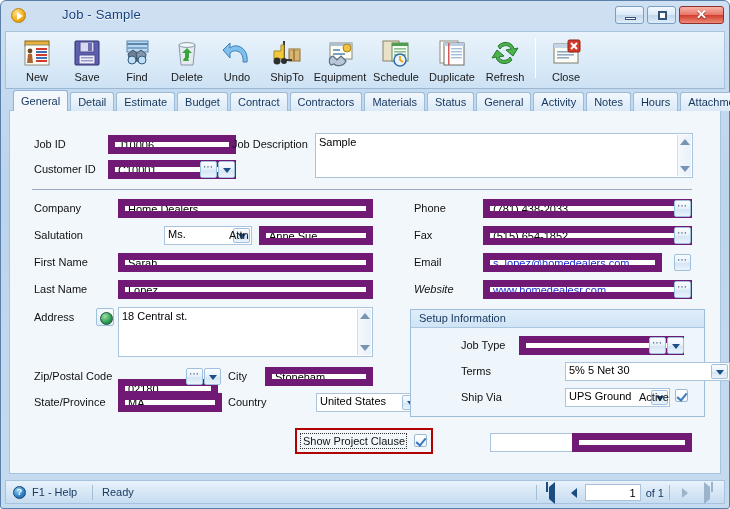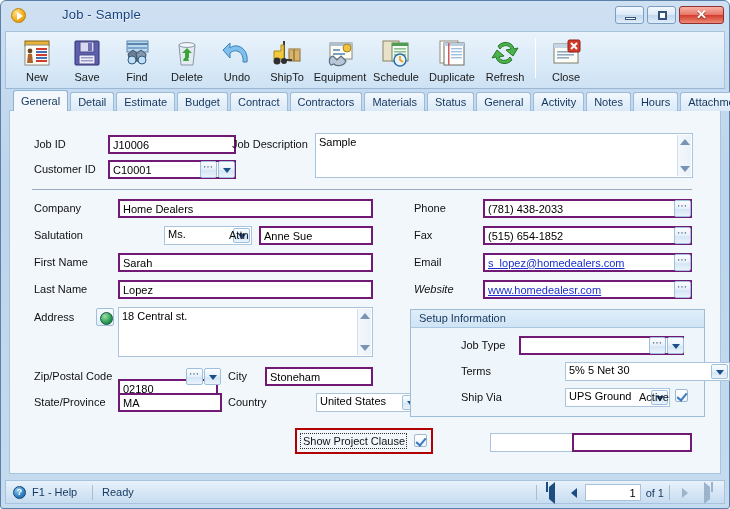--- a/index.html
+++ b/index.html
@@ -134,21 +134,21 @@
     position: absolute; left: 4px; top: 79px; right: 4px; bottom: 30px;
     background: #f2f7fc;
     border: 1px solid #a8c4dd;
   }
 
   .lbl { position: absolute; color: #111; font-size: 11px; white-space: nowrap; }
 
   .tf {
     position: absolute;
     background: #ffffff;
-    border: 2px solid #701a75;
+    border: 7px solid #701a75;
     font-family: "Liberation Sans", sans-serif;
     font-size: 11px;
     color: #000;
     padding: 1px 3px;
     height: 19px;
     line-height: 16px;
     outline: none;
   }
   .tf.link { color: #1a2ecd; text-decoration: underline; }
   .tf.empty { background:#ffffff; }
@@ -571,21 +571,21 @@
 
       <div class="lbl" style="left:404px; top:91px;">Phone</div>
       <input class="tf" style="left: 473px; top: 88px; width: 209px;" value="(781) 438-2033">
       <div class="elbtn" style="left:664px; top:89px;">⋯</div>
 
       <div class="lbl" style="left:404px; top:118px;">Fax</div>
       <input class="tf" style="left: 473px; top: 115px; width: 209px;" value="(515) 654-1852">
       <div class="elbtn" style="left:664px; top:116px;">⋯</div>
 
       <div class="lbl" style="left:404px; top:145px;">Email</div>
-      <input class="tf link" style="left: 473px; top: 142px; width: 209px;" value="s_lopez@homedealers.com">
+      <input class="tf link" style="left: 473px; top: 142px; width: 179px;" value="s_lopez@homedealers.com">
       <div class="elbtn" style="left:664px; top:143px;">⋯</div>
 
       <div class="lbl" style="left:404px; top:172px;font-style:italic;">Website</div>
       <input class="tf link" style="left: 473px; top: 169px; width: 209px;" value="www.homedealesr.com">
       <div class="elbtn" style="left:664px; top:170px;">⋯</div>
 
       <div class="group" style="left:400px; top:198px; width:295px; height:108px;">
         <div class="gcap">Setup Information</div>
 
         <div class="lbl" style="left:50px; top:29px;">Job Type</div>

